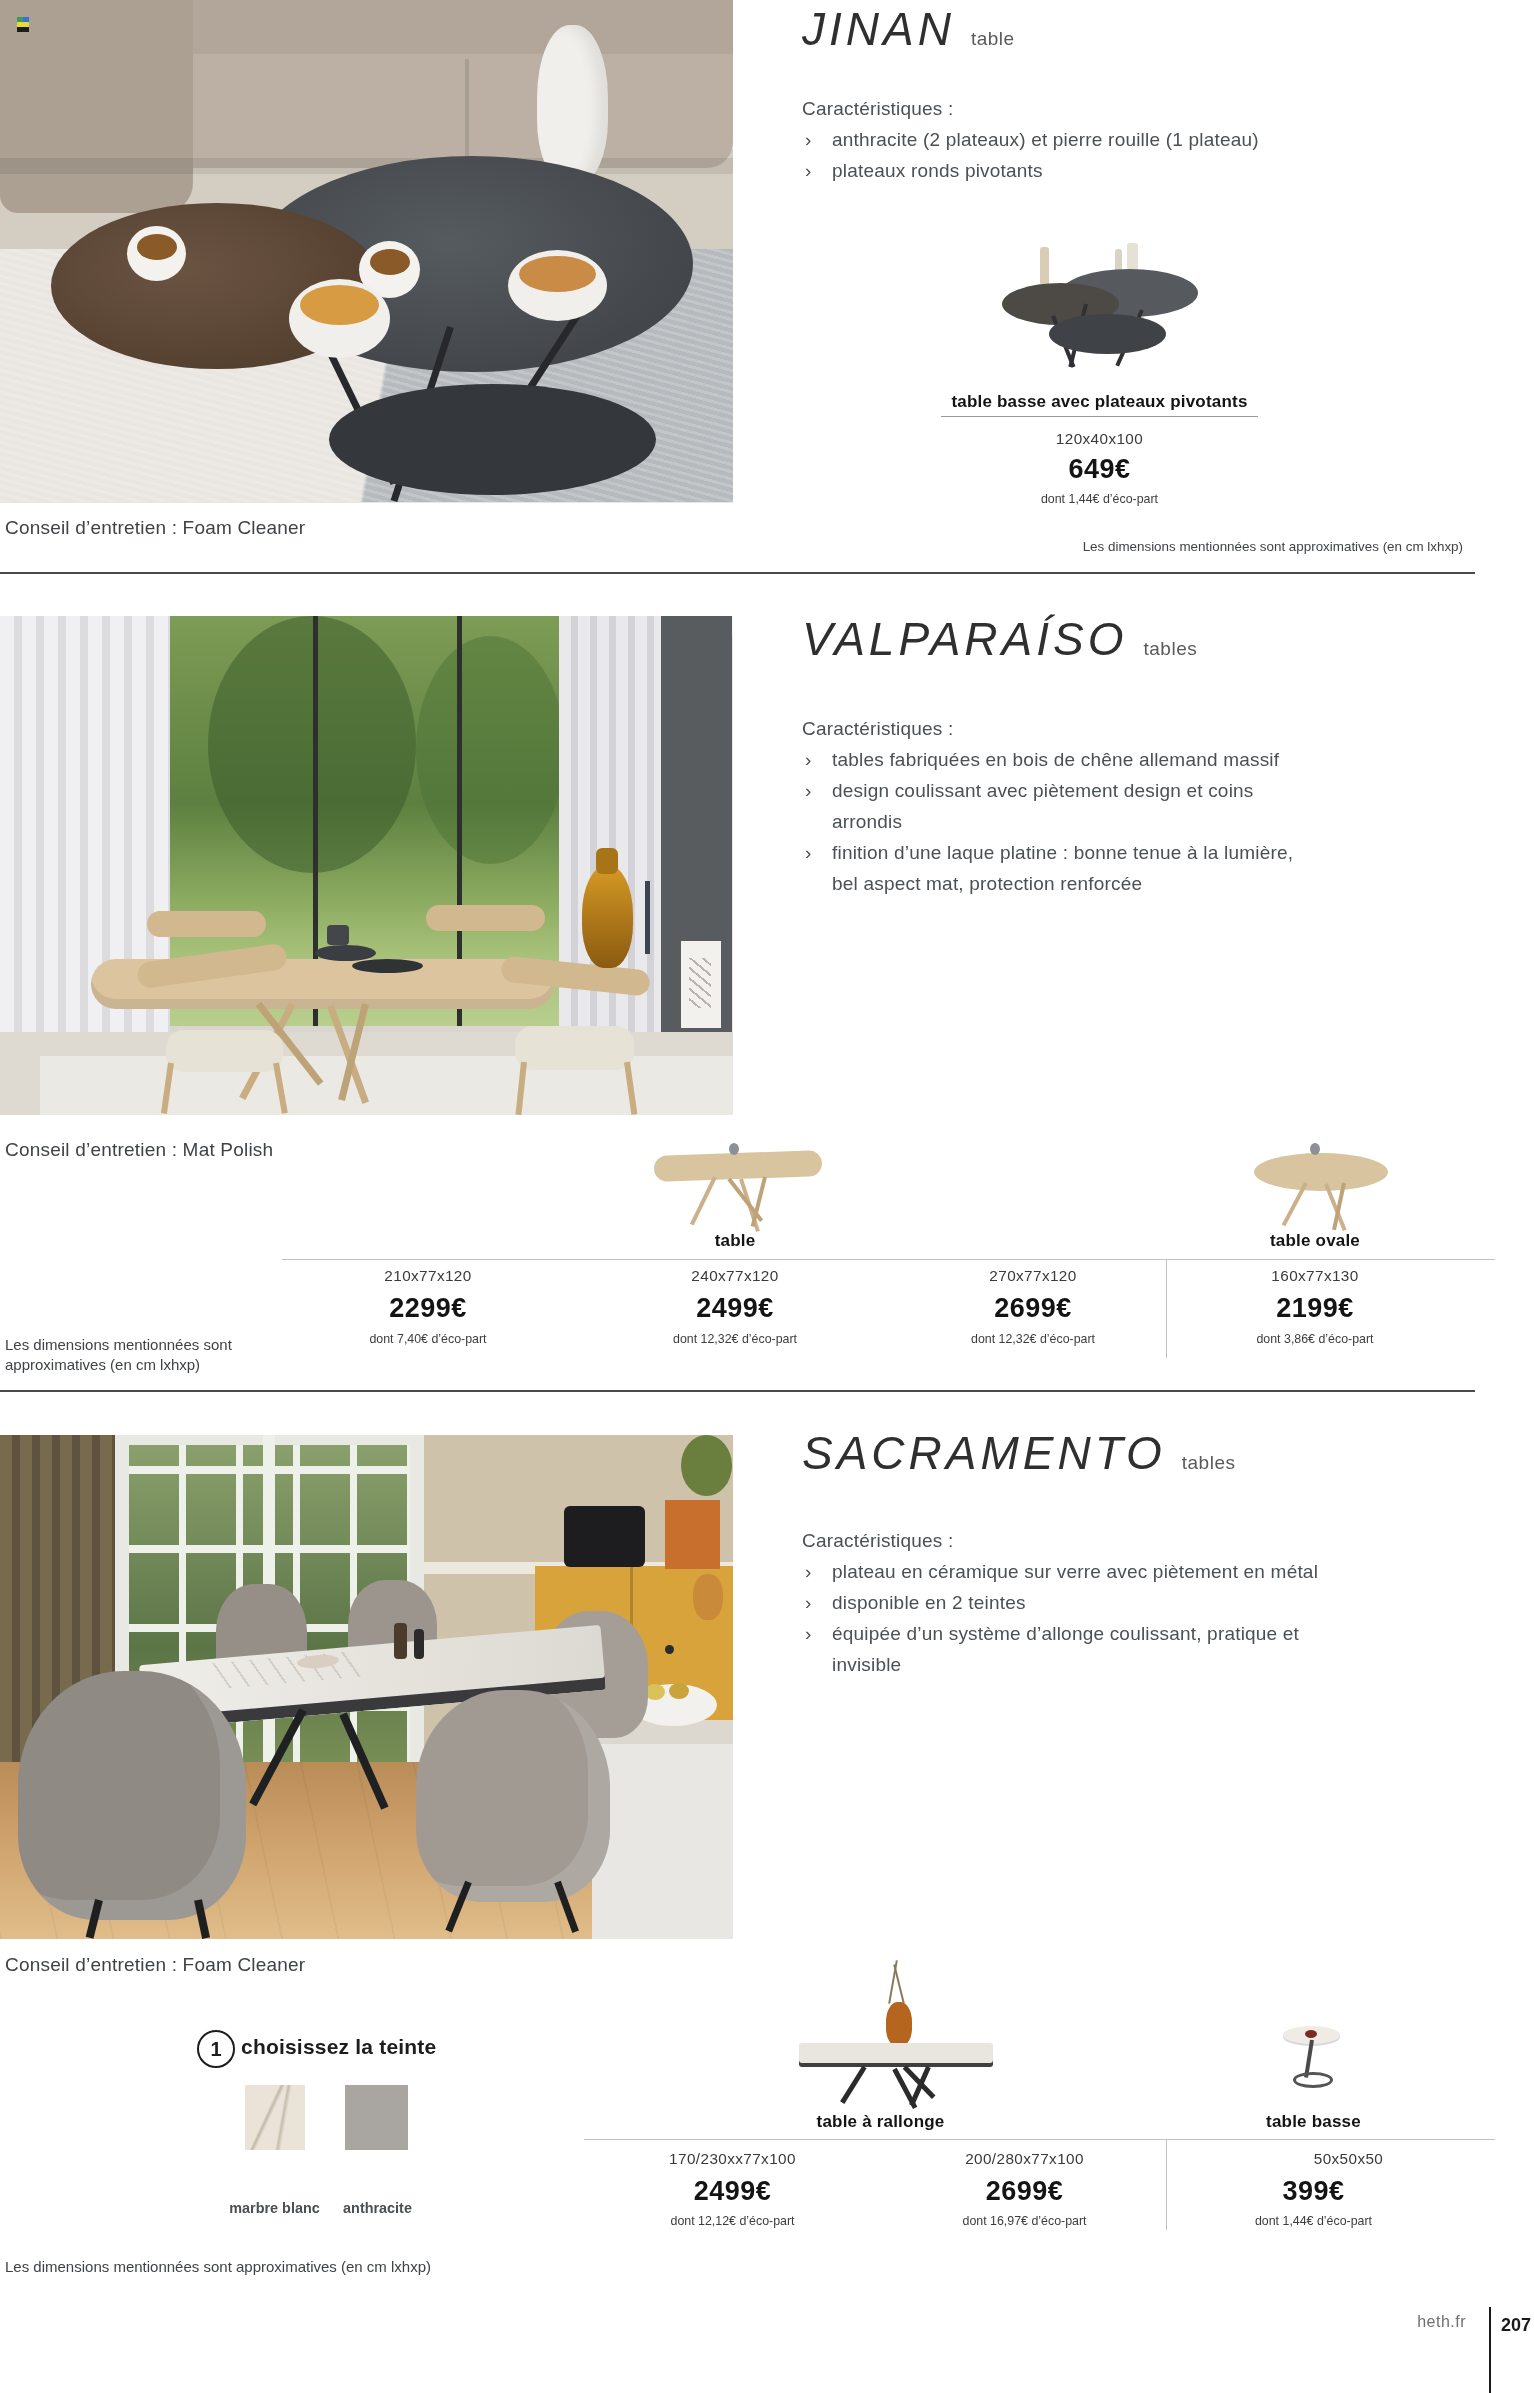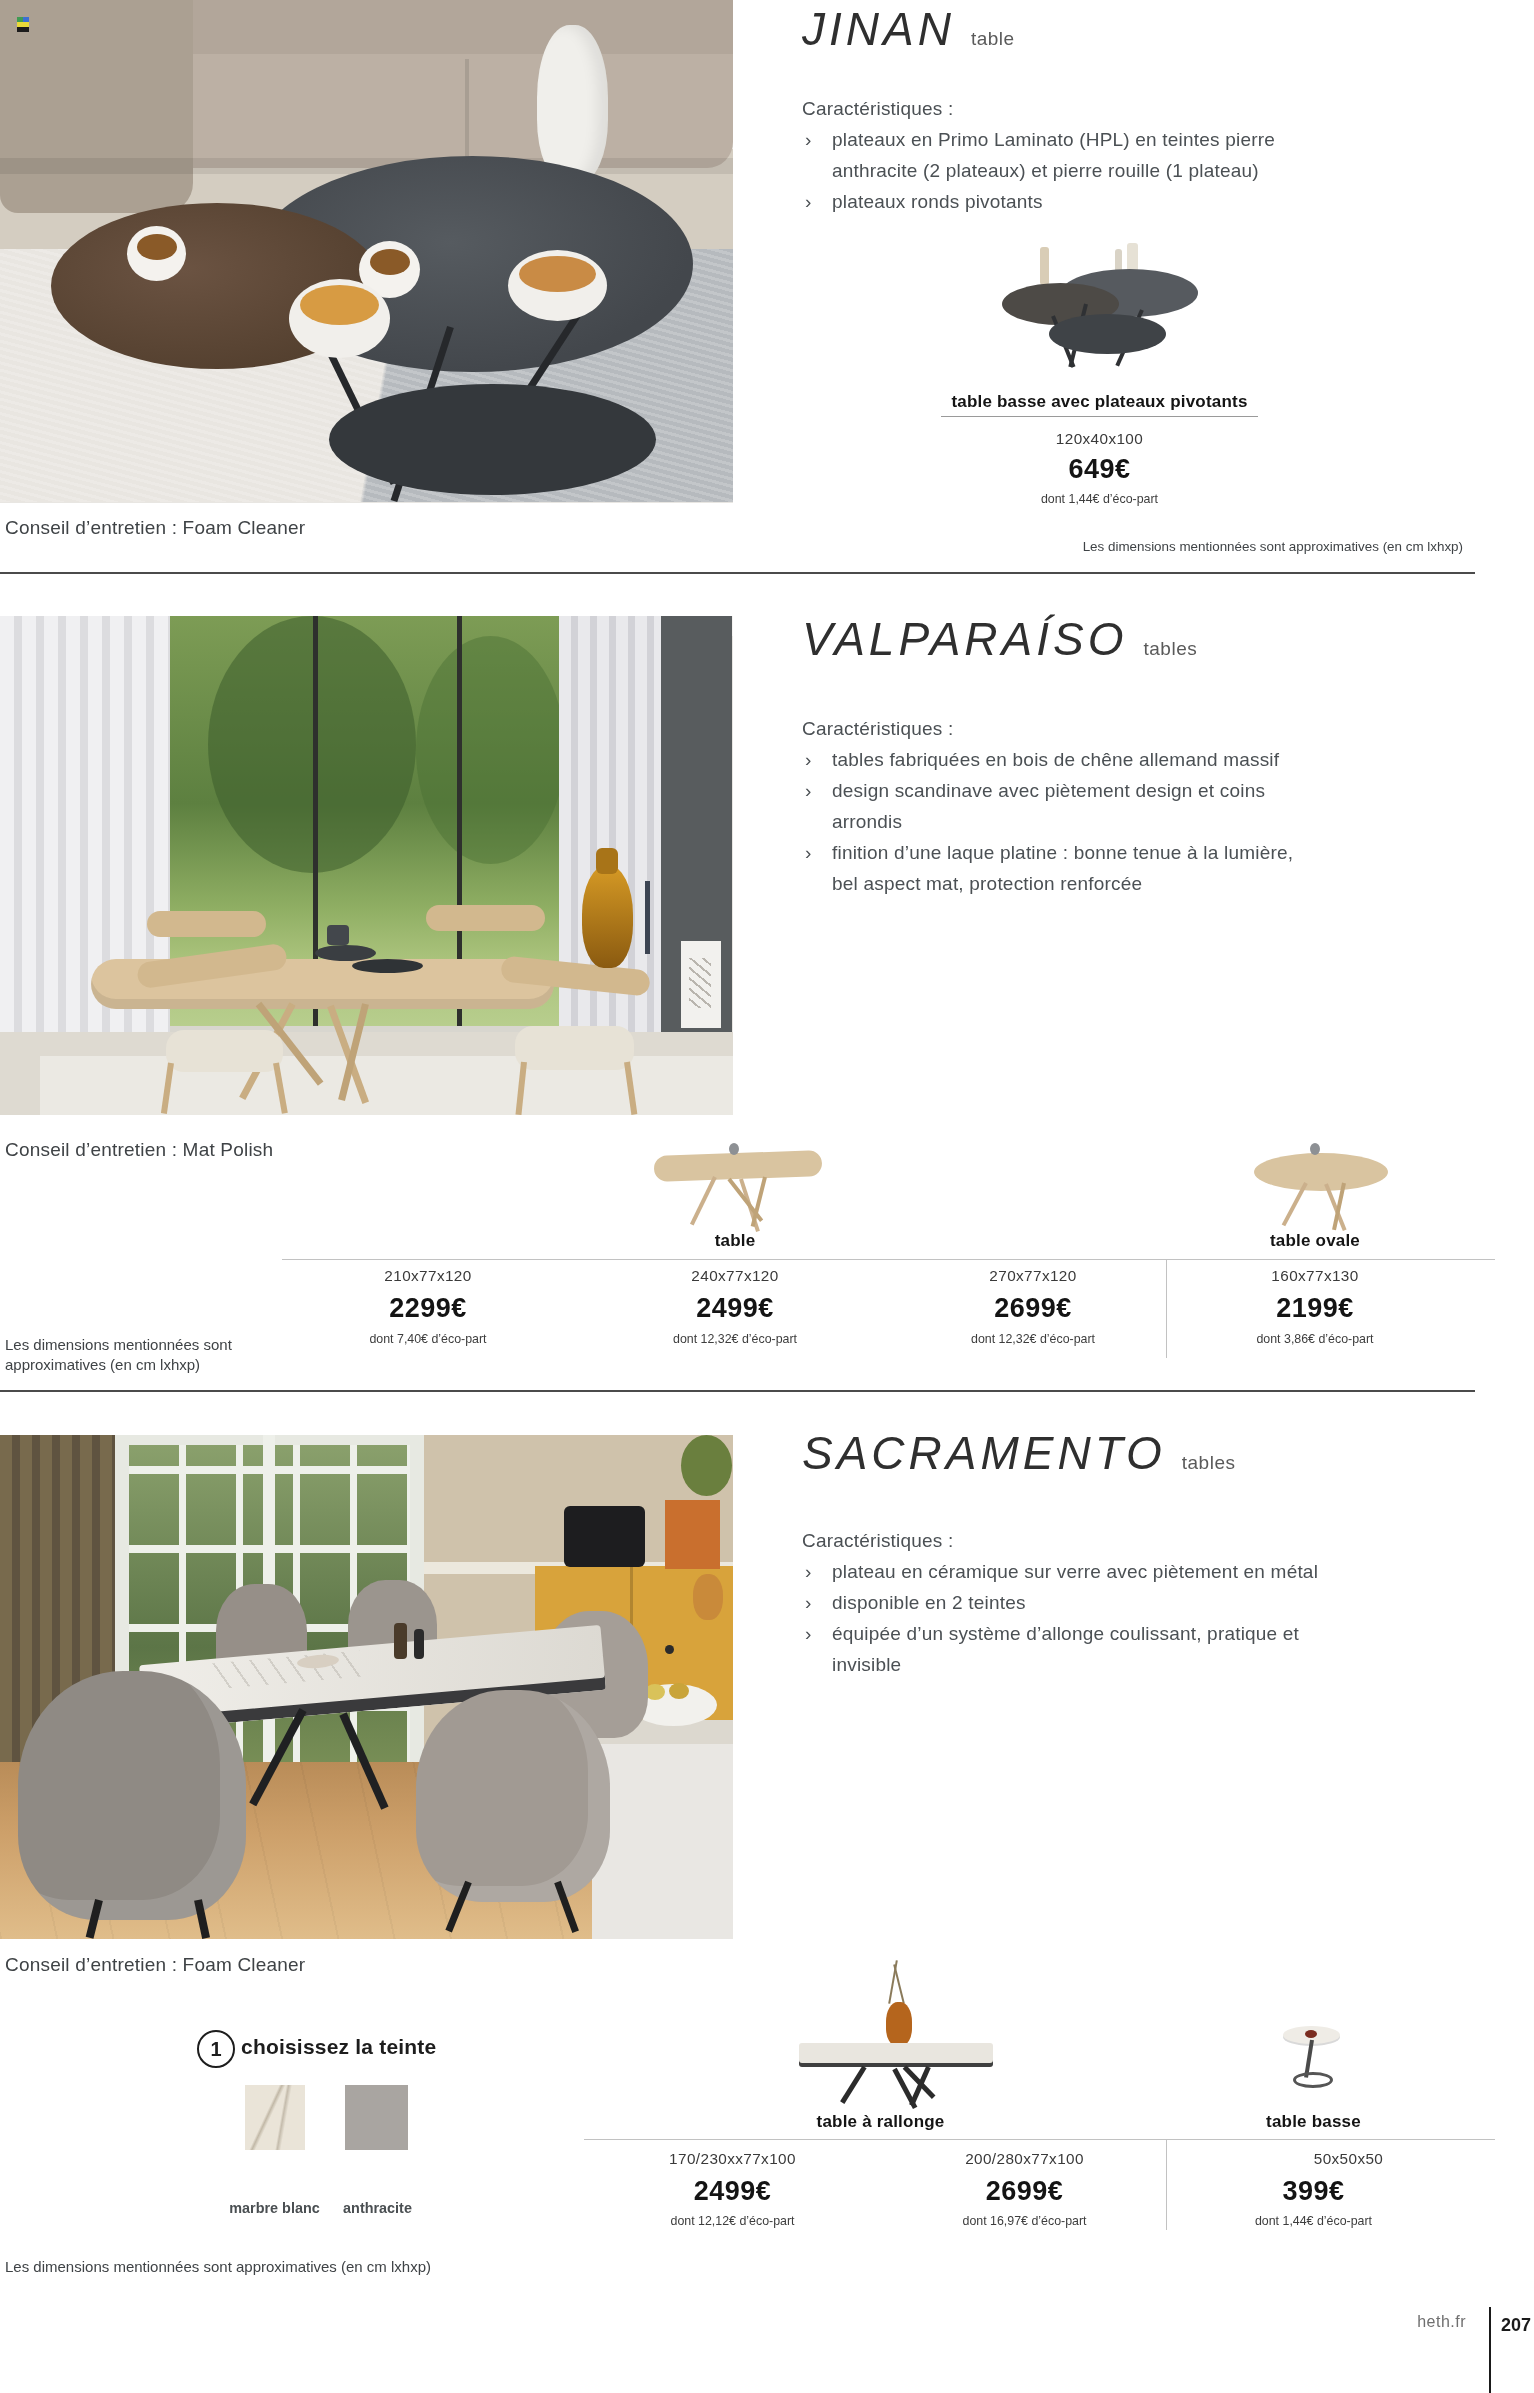--- a/index.html
+++ b/index.html
@@ -92,21 +92,20 @@
   </div>
 
   <div class="title-row" style="top:2px;">
     <span class="big-title">JINAN</span>
     <span class="sub-title">table</span>
   </div>
 
   <div class="chars" style="left:802px;top:93px;">
     <div class="chars-label">Caractéristiques :</div>
     <div class="bullet">
-      <span class="bl">plateaux en Primo Laminato (HPL) en teintes pierre</span>
       <span class="bl">anthracite (2 plateaux) et pierre rouille (1 plateau)</span>
     </div>
     <div class="bullet">
       <span class="bl">plateaux ronds pivotants</span>
     </div>
   </div>
 
   <div class="a" style="left:990px;top:243px;width:228px;height:139px;">
     <div class="a" style="left:50px;top:4px;width:9px;height:38px;background:#d9cdb6;border-radius:3px;"></div>
     <div class="a" style="left:137px;top:0;width:11px;height:44px;background:#e6e1d5;border-radius:3px;"></div>
@@ -186,21 +185,21 @@
     <span class="big-title">VALPARAÍSO</span>
     <span class="sub-title">tables</span>
   </div>
 
   <div class="chars" style="left:802px;top:713px;">
     <div class="chars-label">Caractéristiques :</div>
     <div class="bullet">
       <span class="bl">tables fabriquées en bois de chêne allemand massif</span>
     </div>
     <div class="bullet">
-      <span class="bl">design scandinave avec piètement design et coins</span>
+      <span class="bl">design coulissant avec piètement design et coins</span>
       <span class="bl">arrondis</span>
     </div>
     <div class="bullet">
       <span class="bl">finition d’une laque platine : bonne tenue à la lumière,</span>
       <span class="bl">bel aspect mat, protection renforcée</span>
     </div>
   </div>
 
   <div class="care" style="left:5px;top:1139px;">Conseil d’entretien : Mat Polish</div>
 

